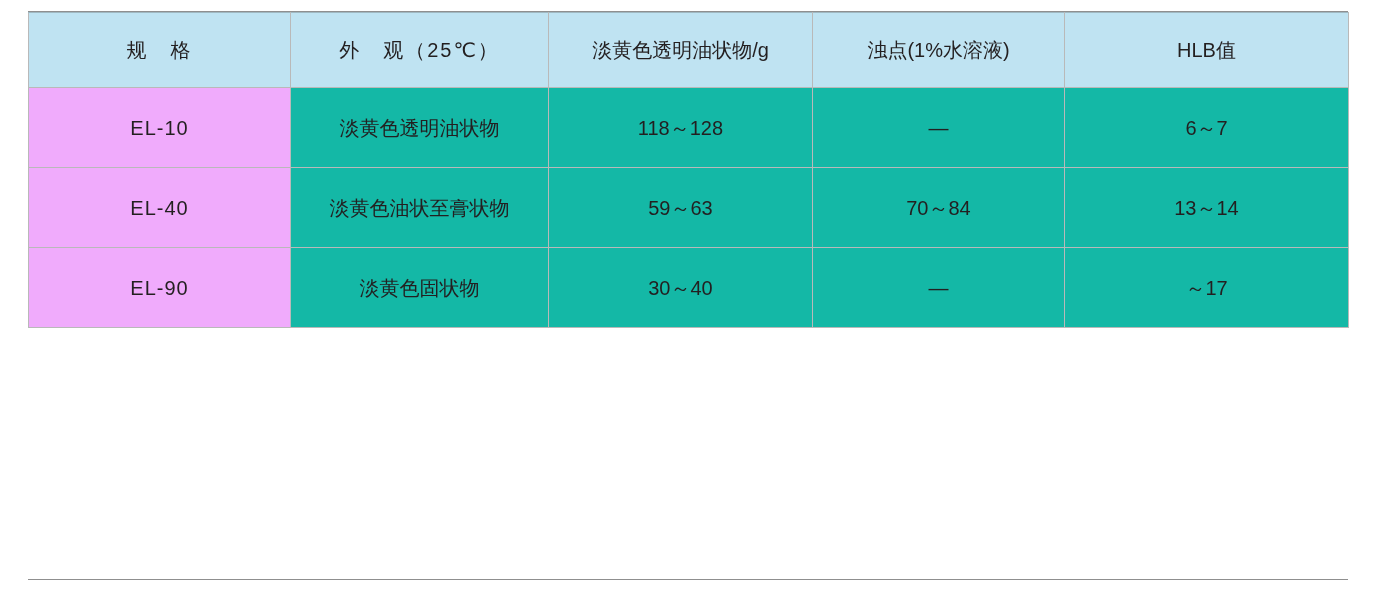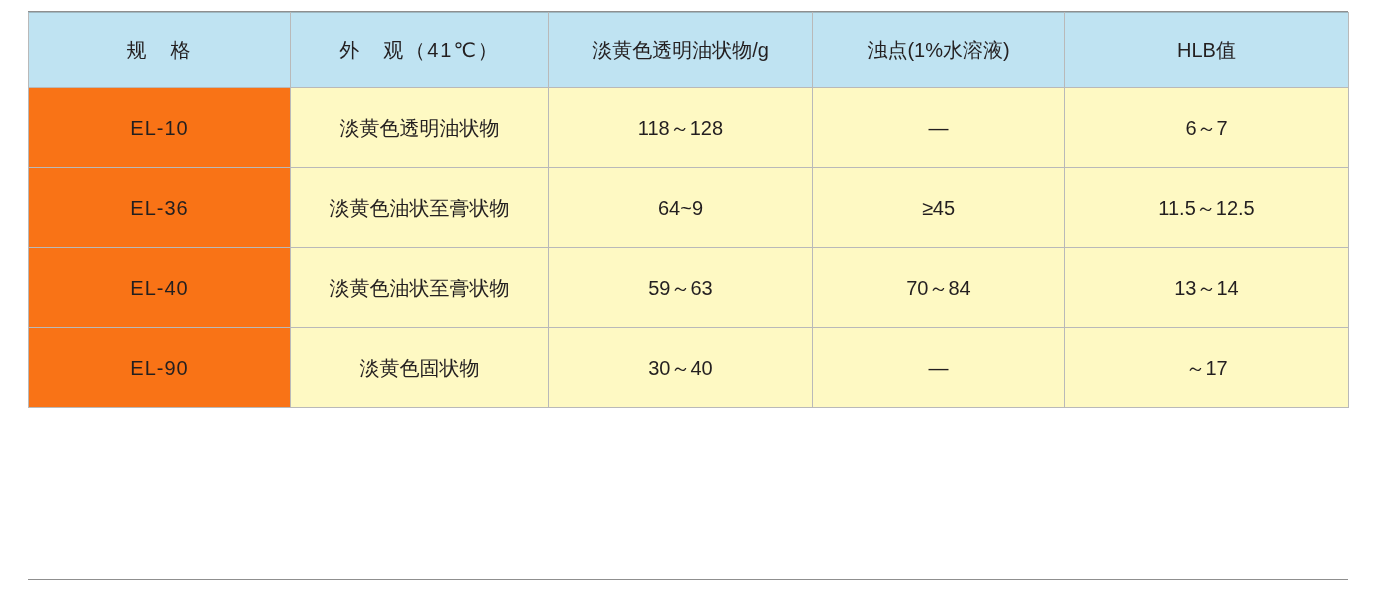--- a/index.html
+++ b/index.html
@@ -47,24 +47,24 @@
     color: #231f20;
     font-size: 20px;
     border-top: 1px solid #9fb8c2;
   }
   table.spec-table thead th.h-spec,
   table.spec-table thead th.h-appear {
     letter-spacing: 2px;
   }
   table.spec-table tbody td {
     height: 79px;
-    background: #fef9c3;
+    background: #14b8a6;
   }
   table.spec-table tbody td.col-spec {
-    background: #f97316;
+    background: #f0abfc;
     letter-spacing: 1px;
   }
   
   .rule-top {
     position: absolute;
     left: 28px;
     top: 11px;
     width: 1320px;
     height: 1px;
     background: #8f8f8f;
@@ -88,40 +88,33 @@
     <colgroup>
       <col class="c0">
         <col class="c1">
         <col class="c2">
         <col class="c3">
         <col class="c4">
     </colgroup>
     <thead>
       <tr>
         <th class="h-spec">规　格</th>
-        <th class="h-appear">外　观（41℃）</th>
+        <th class="h-appear">外　观（25℃）</th>
         <th>淡黄色透明油状物/g</th>
         <th>浊点(1%水溶液)</th>
         <th>HLB值</th>
       </tr>
     </thead>
     <tbody>
       <tr>
         <td class="col-spec">EL-10</td>
         <td>淡黄色透明油状物</td>
         <td>118～128</td>
         <td>—</td>
         <td>6～7</td>
-      </tr>
-      <tr>
-        <td class="col-spec">EL-36</td>
-        <td>淡黄色油状至膏状物</td>
-        <td>64~9</td>
-        <td>≥45</td>
-        <td>11.5～12.5</td>
       </tr>
       <tr>
         <td class="col-spec">EL-40</td>
         <td>淡黄色油状至膏状物</td>
         <td>59～63</td>
         <td>70～84</td>
         <td>13～14</td>
       </tr>
       <tr>
         <td class="col-spec">EL-90</td>

